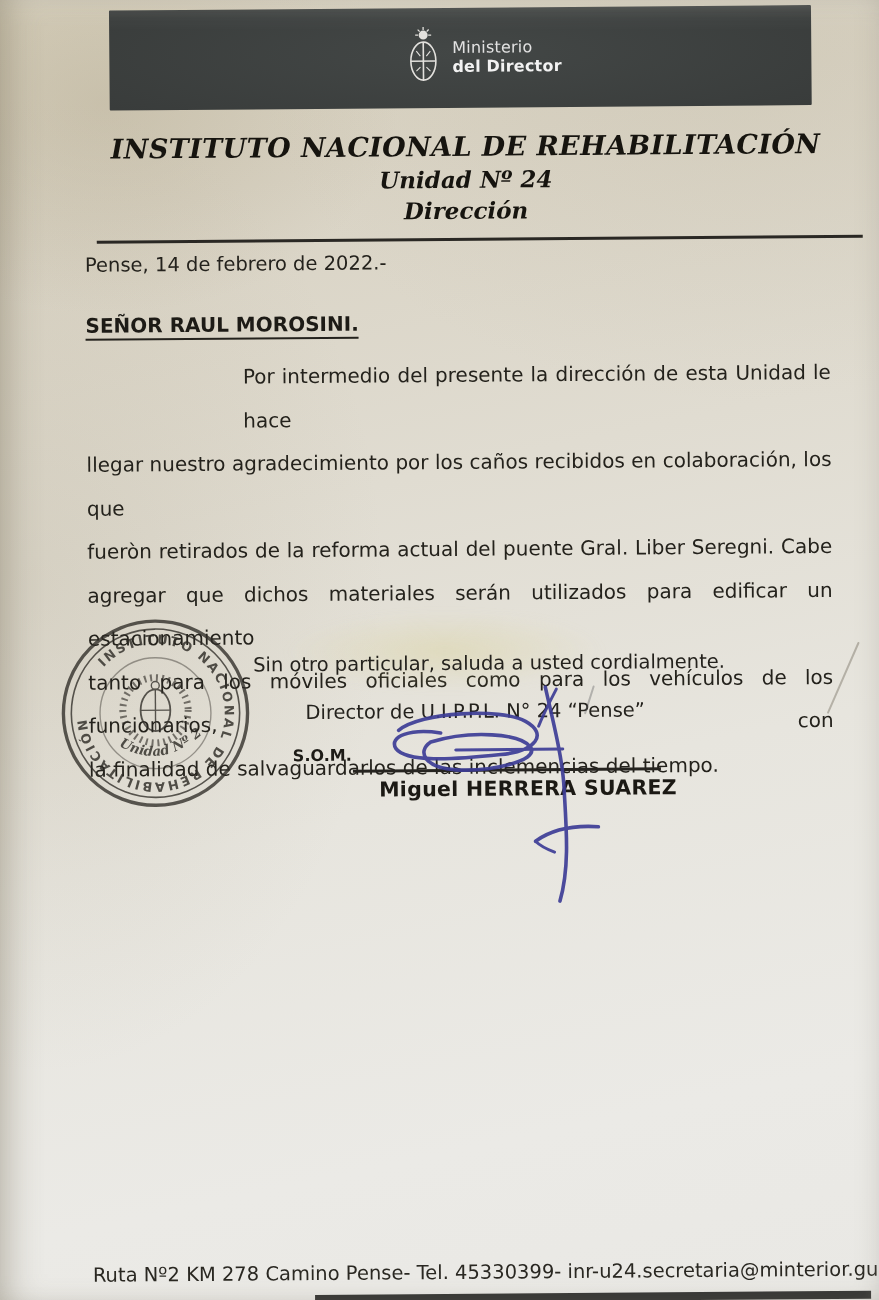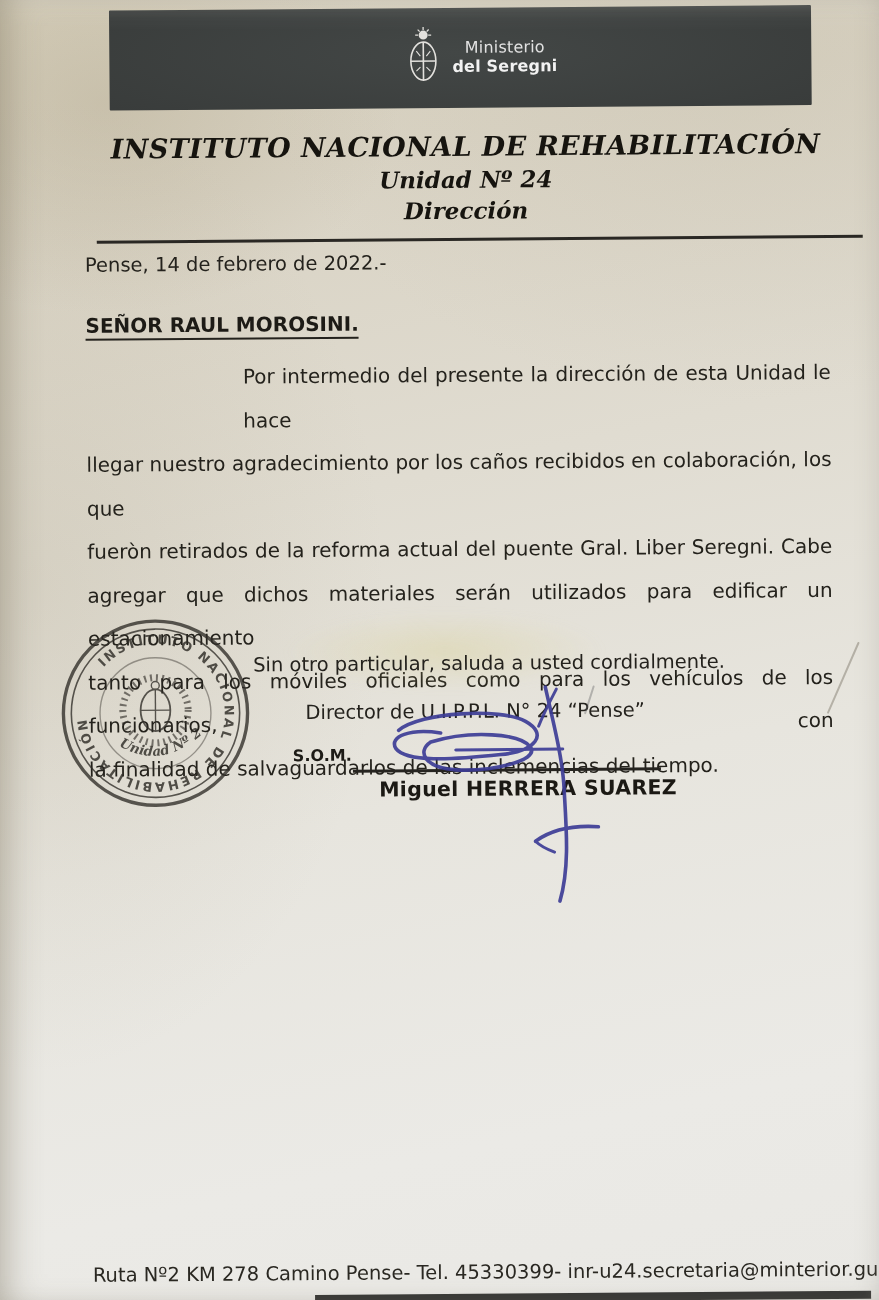--- a/index.html
+++ b/index.html
@@ -32,21 +32,21 @@
   }
   .abs{position:absolute;}
 
   
   #band{
     left:114px;top:8px;width:702px;height:100px;
     background:radial-gradient(ellipse 600px 120px at 50% 45%, #434746, #383b3a 80%);
     border-radius:1px;
   }
   #logo-row{position:absolute;left:296px;top:18px;display:flex;align-items:center;}
-  #ministry-text{margin-left:11px;color:#e2e2e2;font-size:16px;line-height:19px;letter-spacing:.2px;text-align:center;}
+  #ministry-text{margin-left:11px;color:#e2e2e2;font-size:16px;line-height:19px;letter-spacing:.2px;}
   #ministry-text .b{font-weight:bold;color:#f2f2f2;}
 
   
   .serifT{font-family:"DejaVu Serif","Liberation Serif",serif;font-style:italic;font-weight:bold;}
   #title{left:60px;right:0;top:131px;text-align:center;font-size:27px;letter-spacing:.4px;color:#16140f;}
   #unit{left:60px;right:0;top:166px;text-align:center;font-size:23px;color:#16140f;}
   #office{left:60px;right:0;top:197px;text-align:center;font-size:23px;color:#16140f;}
   #rule{left:100px;top:238px;width:766px;height:3px;background:#2a2824;}
 
   #date{left:88px;top:251px;font-size:19.5px;color:#24221d;}
@@ -98,21 +98,21 @@
               <line x1="21.5" y1="5.5" x2="23.5" y2="3.5"></line>
             </g>
             <ellipse cx="18" cy="35" rx="12.5" ry="19"></ellipse>
             <line x1="5.5" y1="35" x2="30.5" y2="35"></line>
             <line x1="18" y1="16" x2="18" y2="54"></line>
             <path d="M11,25 l4,5 M25,25 l-4,5 M11,45 l4,-4 M25,45 l-4,-4" stroke-width="1.1"></path>
           </g>
         </svg>
         <div id="ministry-text">
           <div>Ministerio</div>
-          <div class="b">del Seregni</div>
+          <div class="b">del Director</div>
         </div>
       </div>
     </div>
 
     <div id="title" class="abs serifT">INSTITUTO NACIONAL DE REHABILITACIÓN</div>
     <div id="unit" class="abs serifT">Unidad Nº 24</div>
     <div id="office" class="abs serifT">Dirección</div>
     <div id="rule" class="abs"></div>
 
     <div id="date" class="abs">Pense, 14 de febrero de 2022.-</div>

